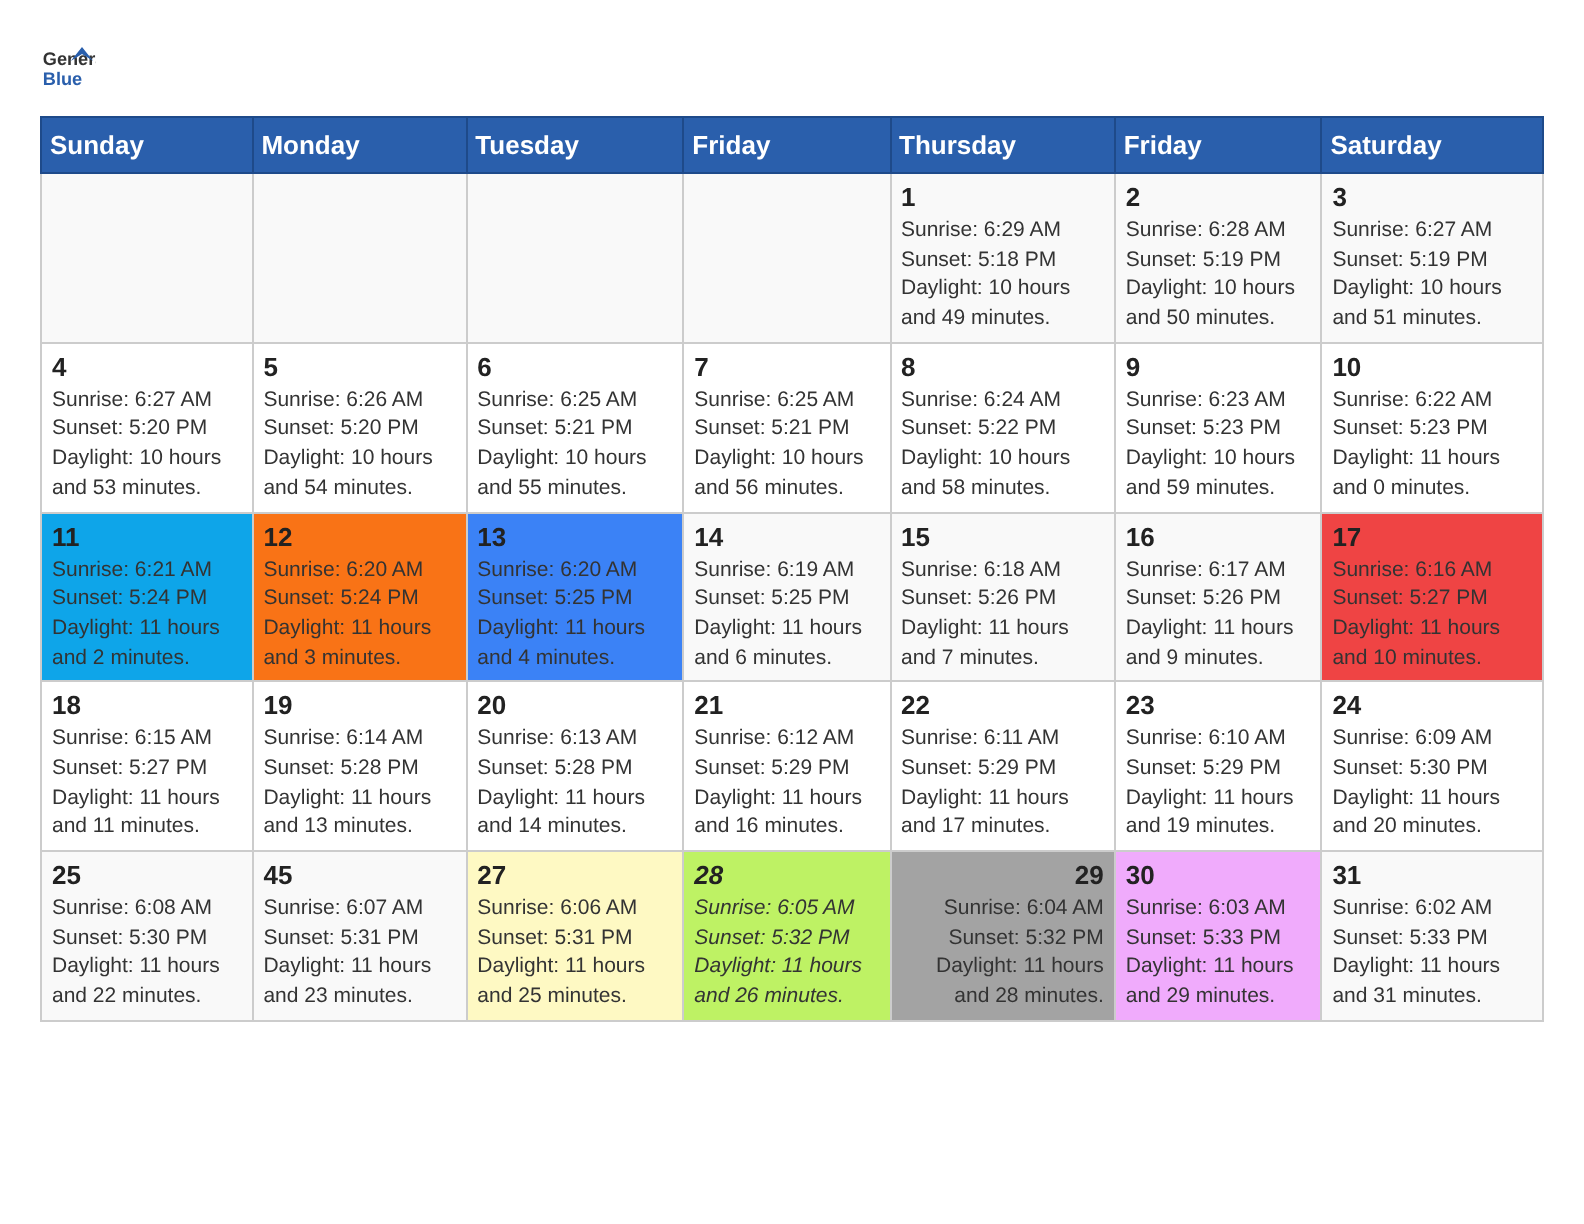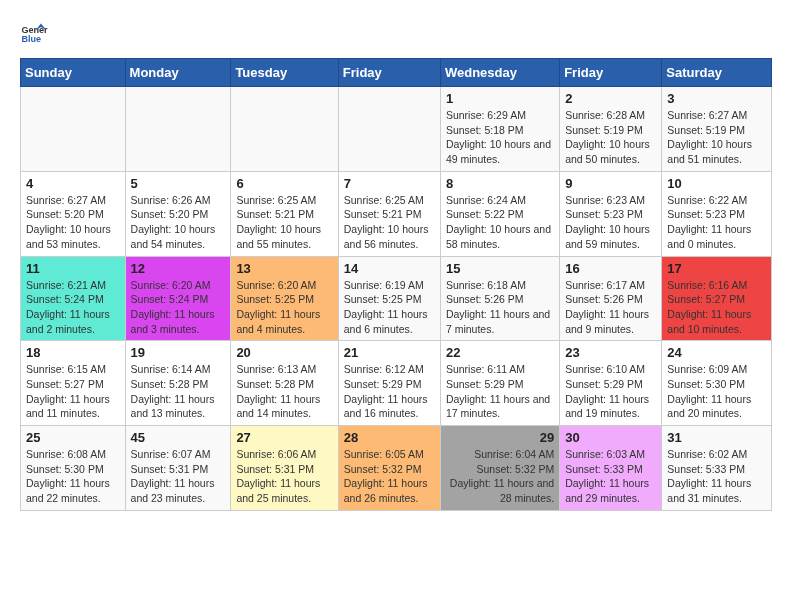--- a/index.html
+++ b/index.html
@@ -102,21 +102,21 @@
   </div>
 </div>
 
 <table class="calendar-table">
   <thead>
     <tr>
     <th>Sunday</th>
         <th>Monday</th>
         <th>Tuesday</th>
         <th>Friday</th>
-        <th>Wednesday</th>
+        <th>Thursday</th>
         <th>Friday</th>
         <th>Saturday</th>
       </tr>
   </thead>
   <tbody id="calendar-body">
   <tr>
         <td class="empty-cell"></td>
         <td class="empty-cell"></td>
         <td class="empty-cell"></td>
         <td class="empty-cell"></td>
@@ -157,29 +157,29 @@
         <td>
           <span class="day-number">9</span>
           <div class="day-info">Sunrise: 6:23 AM<br>Sunset: 5:23 PM<br>Daylight: 10 hours and 59 minutes.</div>
         </td>
         <td>
           <span class="day-number">10</span>
           <div class="day-info">Sunrise: 6:22 AM<br>Sunset: 5:23 PM<br>Daylight: 11 hours and 0 minutes.</div>
         </td>
       </tr>
       <tr>
-        <td style="background: #5eead4; margin-left: 28px;">
+        <td style="background: #0ea5e9; margin-left: 28px;">
           <span class="day-number">11</span>
           <div class="day-info">Sunrise: 6:21 AM<br>Sunset: 5:24 PM<br>Daylight: 11 hours and 2 minutes.</div>
         </td>
-        <td style="background: #d946ef;">
+        <td style="background: #f97316;">
           <span class="day-number">12</span>
           <div class="day-info">Sunrise: 6:20 AM<br>Sunset: 5:24 PM<br>Daylight: 11 hours and 3 minutes.</div>
         </td>
-        <td style="background: #fdba74;">
+        <td style="background: #3b82f6;">
           <span class="day-number">13</span>
           <div class="day-info">Sunrise: 6:20 AM<br>Sunset: 5:25 PM<br>Daylight: 11 hours and 4 minutes.</div>
         </td>
         <td style="background: rgb(249, 249, 249);">
           <span class="day-number">14</span>
           <div class="day-info">Sunrise: 6:19 AM<br>Sunset: 5:25 PM<br>Daylight: 11 hours and 6 minutes.</div>
         </td>
         <td style="background: rgb(249, 249, 249);">
           <span class="day-number">15</span>
           <div class="day-info">Sunrise: 6:18 AM<br>Sunset: 5:26 PM<br>Daylight: 11 hours and 7 minutes.</div>
@@ -229,21 +229,21 @@
           <div class="day-info">Sunrise: 6:08 AM<br>Sunset: 5:30 PM<br>Daylight: 11 hours and 22 minutes.</div>
         </td>
         <td style="background: rgb(249, 249, 249);">
           <span class="day-number">45</span>
           <div class="day-info">Sunrise: 6:07 AM<br>Sunset: 5:31 PM<br>Daylight: 11 hours and 23 minutes.</div>
         </td>
         <td style="background: #fef9c3;">
           <span class="day-number">27</span>
           <div class="day-info">Sunrise: 6:06 AM<br>Sunset: 5:31 PM<br>Daylight: 11 hours and 25 minutes.</div>
         </td>
-        <td style="background: #fdba74;">
+        <td style="background: #bef264; font-style: italic;">
           <span class="day-number">28</span>
           <div class="day-info">Sunrise: 6:05 AM<br>Sunset: 5:32 PM<br>Daylight: 11 hours and 26 minutes.</div>
         </td>
         <td style="background: #a3a3a3; text-align: right;">
           <span class="day-number">29</span>
           <div class="day-info">Sunrise: 6:04 AM<br>Sunset: 5:32 PM<br>Daylight: 11 hours and 28 minutes.</div>
         </td>
         <td style="background: #f0abfc;">
           <span class="day-number">30</span>
           <div class="day-info">Sunrise: 6:03 AM<br>Sunset: 5:33 PM<br>Daylight: 11 hours and 29 minutes.</div>

